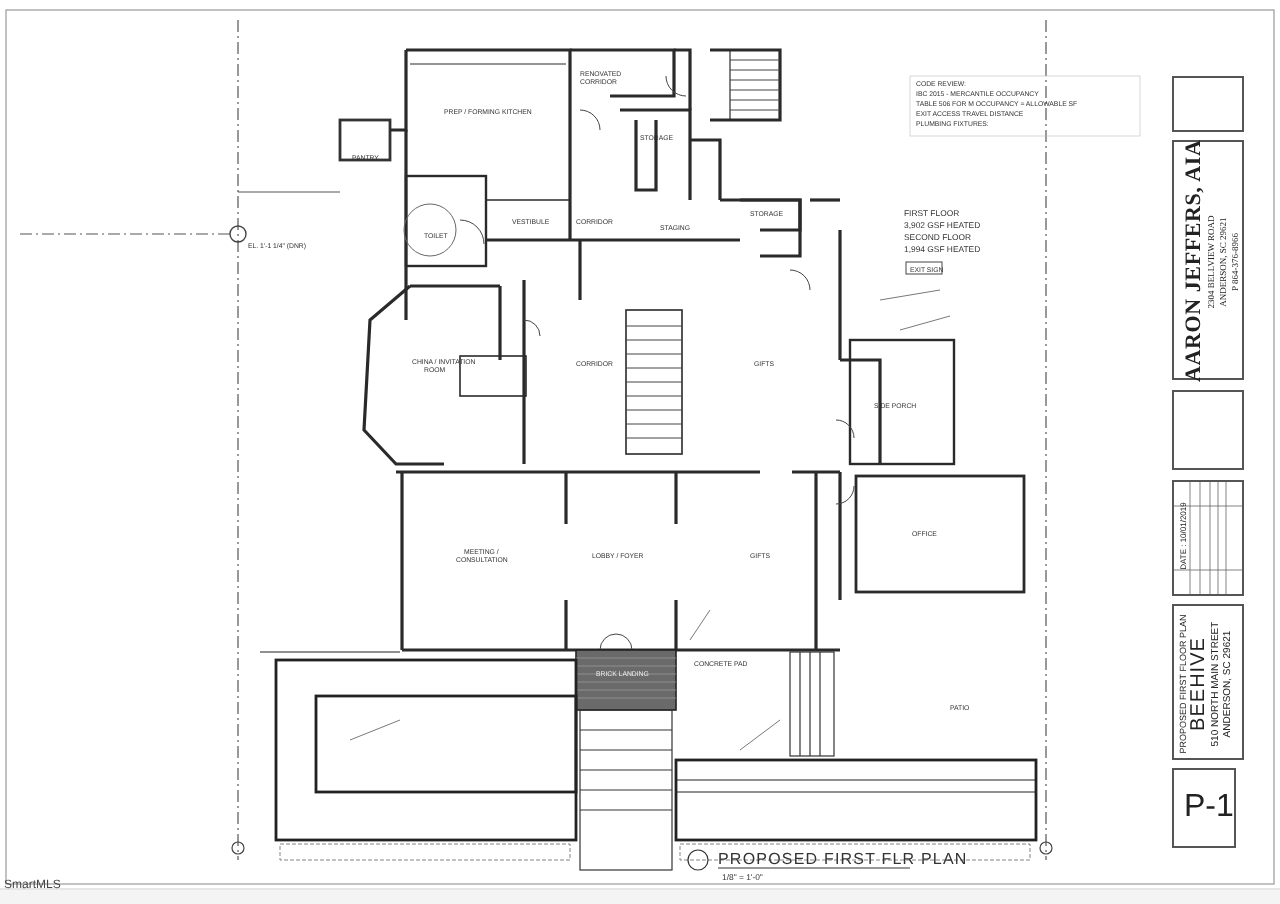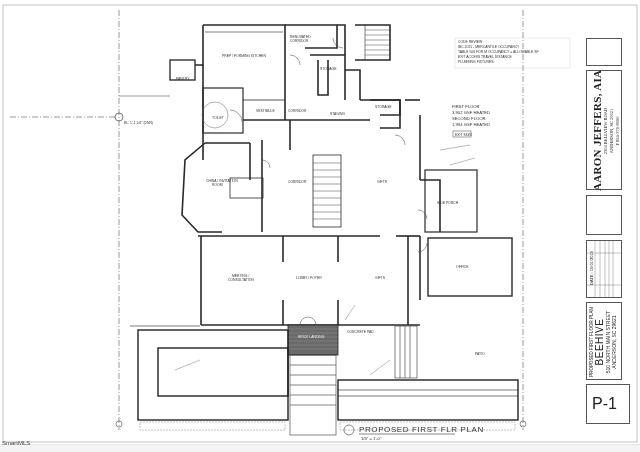--- a/index.html
+++ b/index.html
@@ -260,20 +260,20 @@
   <div class="vtext" style="left:-22px; top:22px; width:58px; height:10px; font-size:4px;">DATE : 10/01/2019</div>
 </div>
 <div class="tb" style="left:586px; top:302px; width:36px; height:78px;">
   <div class="vtext" style="left:-21px; top:23px; width:78px; height:32px;">
     <div class="proj-title">PROPOSED FIRST FLOOR PLAN</div>
     <div class="proj-name">BEEHIVE</div>
     <div class="proj-addr">510 NORTH MAIN STREET</div>
     <div class="proj-addr">ANDERSON, SC 29621</div>
   </div>
 </div>
-<div class="tb" style="left:586px; top:384px; width:44px; height:40px;">
+<div class="tb" style="left:586px; top:384px; width:32px; height:40px;">
   <div class="sheet-no" style="left:5px; top:10px;">P-1</div>
 </div>
 
 <div class="bottom-strip"></div>
 <div class="watermark">SmartMLS</div>
 
 </div>
 
 </body></html>

